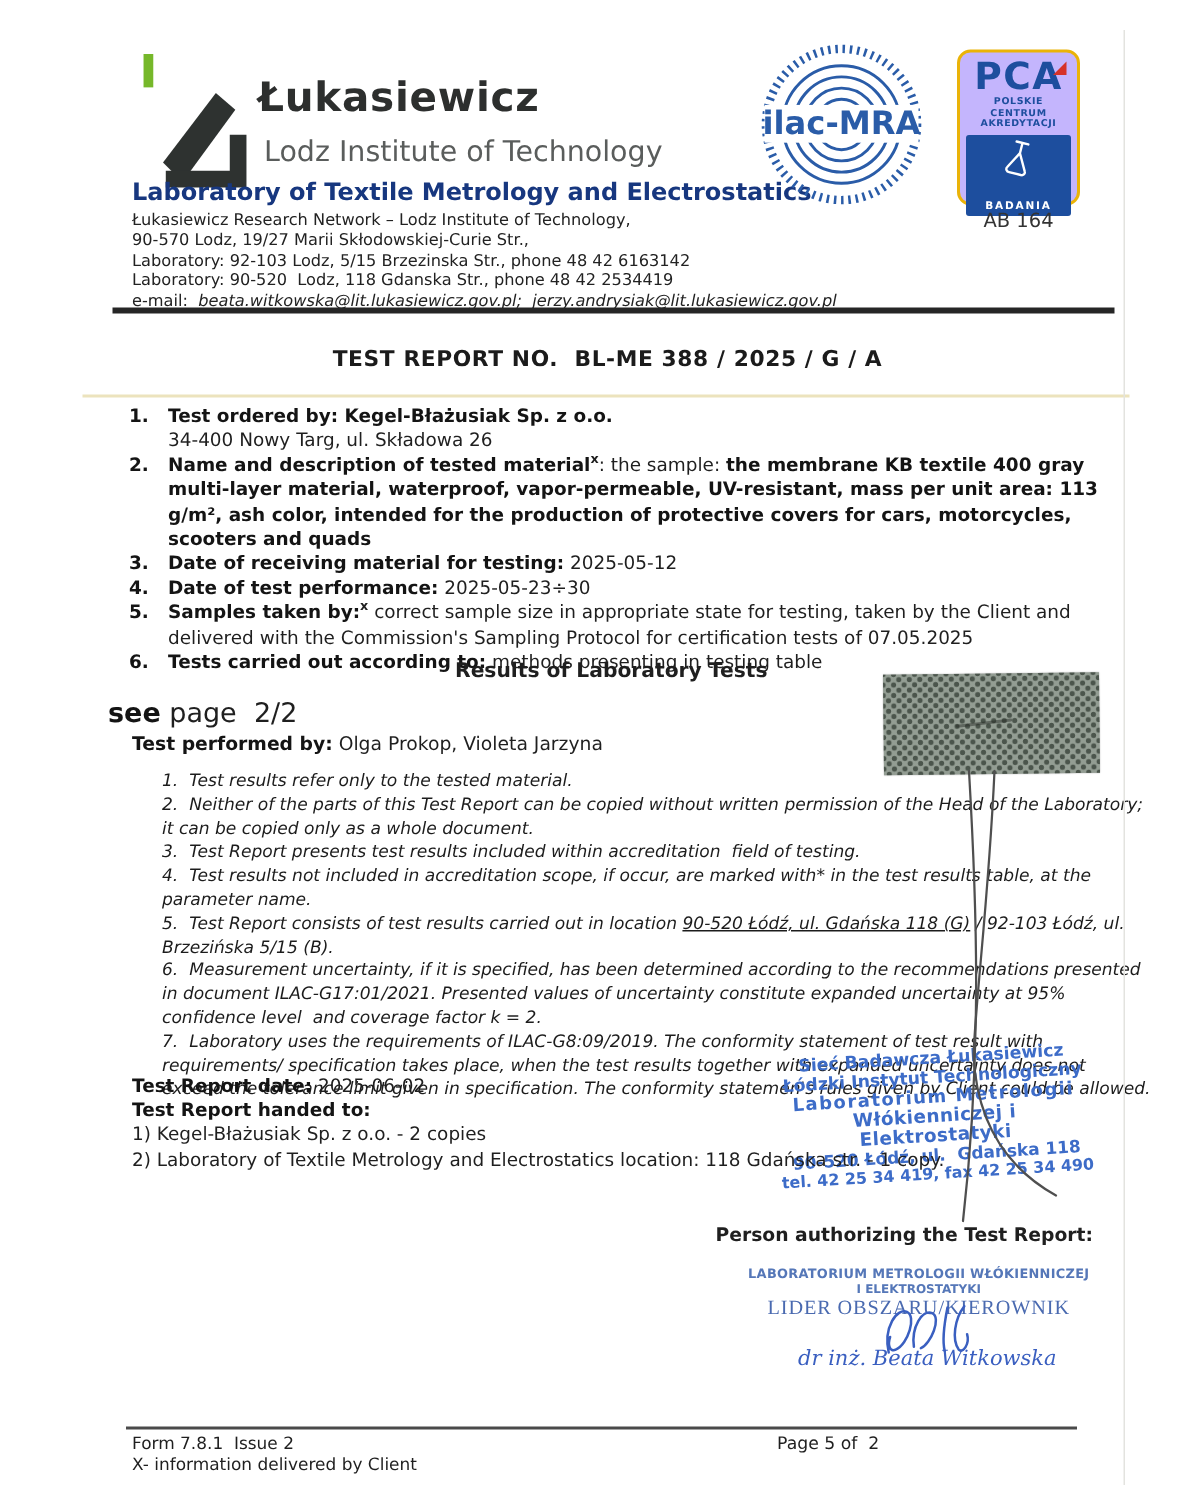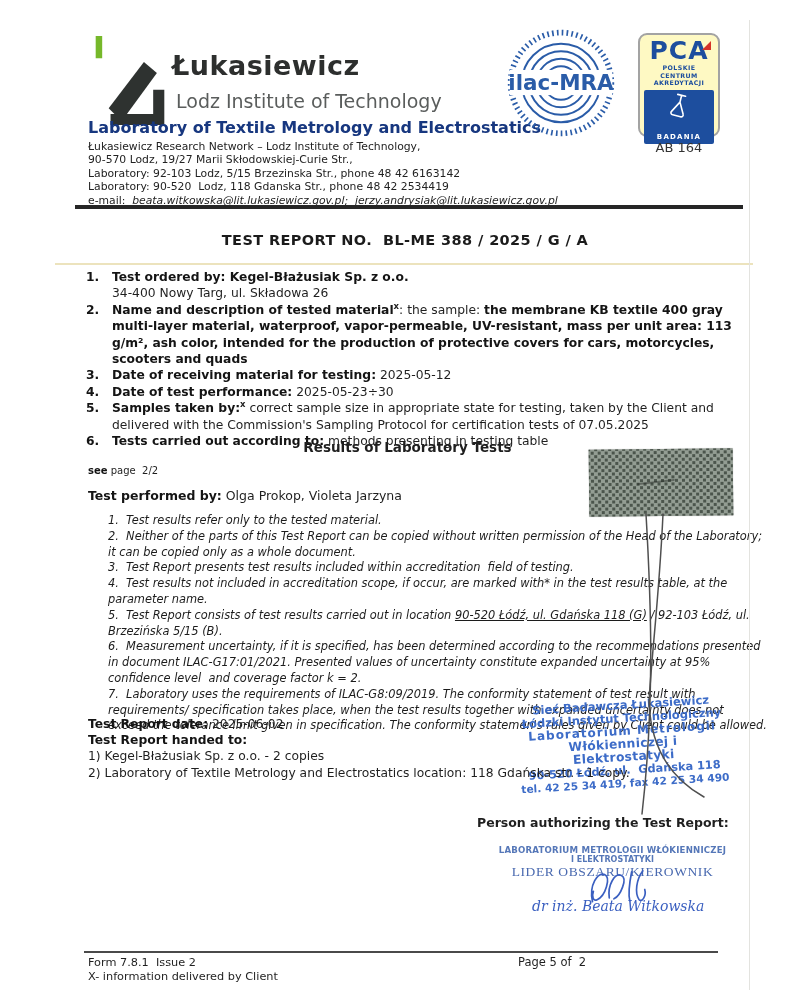--- a/index.html
+++ b/index.html
@@ -13,41 +13,41 @@
   
   .brand-name { left:172px; top:50px; font-size:27px; font-weight:bold; color:#2d2f2e; letter-spacing:.5px; }
   .brand-sub { left:176px; top:90px; font-size:19px; color:#5a5d5c; }
   .lab-title { left:88px; top:118px; font-size:16px; font-weight:bold; color:#17377f; }
   .addr { left:88px; top:140px; font-size:10.8px; line-height:13.4px; color:#222; width:470px; }
   .addr .em { font-style:italic; }
   .head-rule { left:75px; top:205px; width:668px; height:3.5px; background:#262626; }
 
   
   .seal { left:505px; top:27px; }
-  .pca { left:638px; top:33px; width:82px; height:104px; border:2px solid #a3a3a3; border-radius:9px; background:#fef9c3; padding:3px 4px 0 4px; text-align:center; position:absolute; }
+  .pca { left:638px; top:33px; width:82px; height:104px; border:2px solid #eab308; border-radius:9px; background:#c4b5fd; padding:3px 4px 0 4px; text-align:center; position:absolute; }
   .pca-acr { font-size:25px; font-weight:bold; color:#1d4e9e; letter-spacing:1px; line-height:26px; position:relative; display:inline-block; }
   .pca-red { position:absolute; right:-2px; top:3px; width:0; height:0; border-left:9px solid transparent; border-bottom:9px solid #d63228; }
   .pca-small { font-size:6.3px; font-weight:bold; color:#1d4e9e; letter-spacing:.4px; line-height:7.5px; }
   .pca-box { margin-top:3px; background:#1d4e9e; border-radius:2px; height:54px; display:flex; flex-direction:column; align-items:center; justify-content:center; gap:14px; }
   .pca-badania { color:#fff; font-size:7px; font-weight:bold; letter-spacing:1.2px; }
   .ab { left:638px; top:140px; width:82px; text-align:center; font-size:13px; color:#333; }
 
   
   .title { left:80px; top:232px; width:650px; text-align:center; font-size:14.5px; font-weight:bold; color:#1b1b1b; letter-spacing:.4px; }
   .faint-line { left:55px; top:263px; width:698px; height:2px; background:#ece3bd; }
 
   
   .itemlist { left:86px; top:269px; width:650px; font-size:12.3px; line-height:16.4px; }
   .item { display:flex; }
   .item .no { width:26px; font-weight:bold; color:#141414; flex:none; }
   .item .body { flex:1; }
 
   
   .results-h { left:85px; top:439px; width:645px; text-align:center; font-size:13.5px; font-weight:bold; }
-  .seepage { left:88px; top:465px; font-size:10px; }
+  .seepage { left:72px; top:465px; font-size:18px; }
   .performed { left:88px; top:488px; font-size:12.5px; }
 
   
   .swatch { left:589px; top:449px; width:144px; height:67px; transform:rotate(-.6deg);
     background-color:#939d93;
     background-image: radial-gradient(#4b554c 1.5px, rgba(0,0,0,0) 2px), radial-gradient(#4b554c 1.5px, rgba(0,0,0,0) 2px);
     background-size:7px 7px; background-position:0 0, 3.5px 3.5px;
     box-shadow:0 0 1px rgba(0,0,0,.4); }
   .swatch-mark { position:absolute; left:48px; top:32px; width:38px; height:2px; background:rgba(35,40,35,.45); transform:rotate(-6deg); border-radius:2px; }
 

